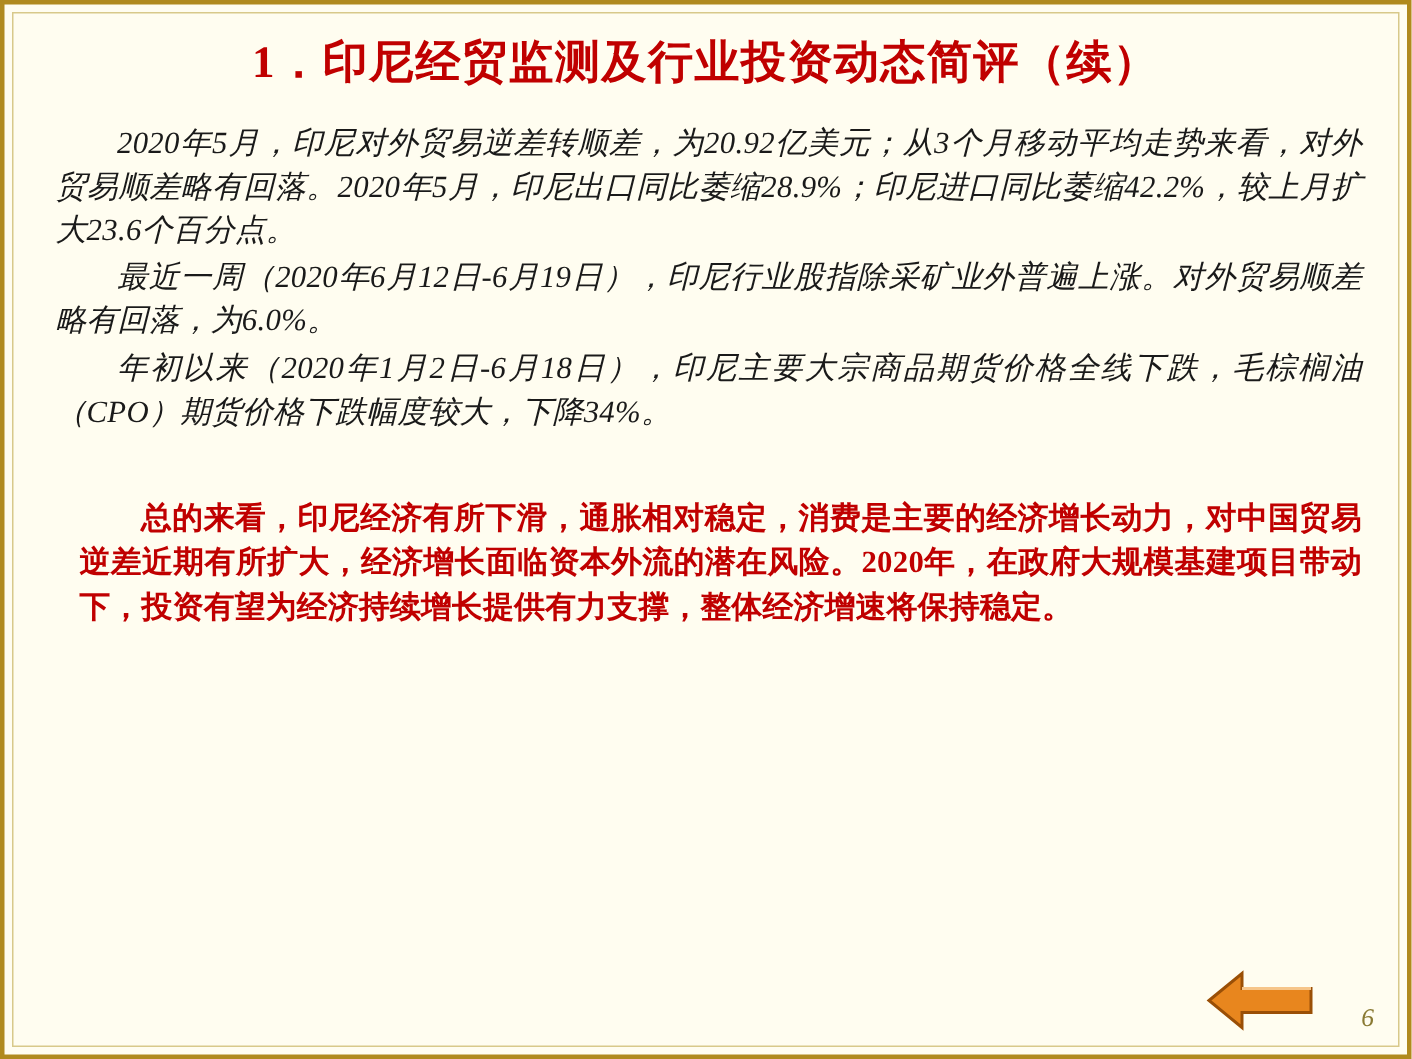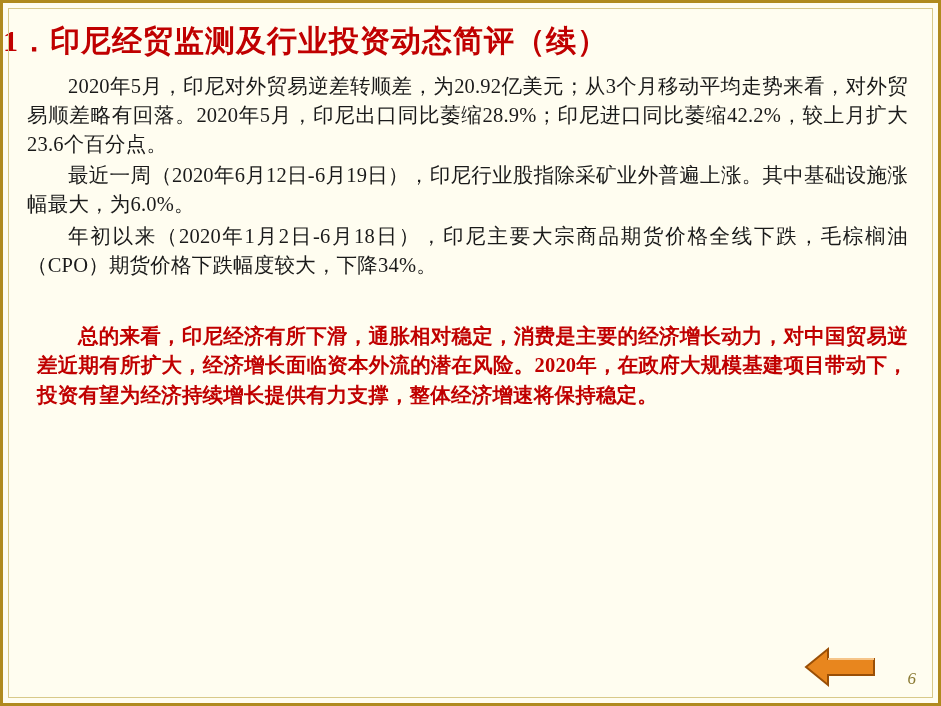--- a/index.html
+++ b/index.html
@@ -25,42 +25,45 @@
   .inner-frame {
     position: absolute;
     left: 5px;
     top: 5px;
     right: 5px;
     bottom: 5px;
     border: 1px solid #d8c98a;
     pointer-events: none;
   }
   .title {
+    text-align: center;
     color: #c00000;
     font-size: 30px;
     font-weight: bold;
     letter-spacing: 1px;
-    margin: 18px 0 10px 0;
+    margin: 18px 0 20px 0;
     font-family: "Liberation Serif", "DejaVu Serif", serif;
   }
   .body-area {
-    padding: 0 30px 0 24px;
+    padding: 0 30px 0 34px;
+    font-style: italic;
   }
   p.para {
     margin: 0 0 2px 0;
     font-size: 20.5px;
     line-height: 1.42;
     color: #1a1a1a;
     text-indent: 2em;
     text-align: justify;
     letter-spacing: 0.2px;
   }
   .summary {
     margin-top: 42px;
     padding: 0 30px 0 34px;
+    margin-left: 16px;
   }
   .summary p {
     margin: 0;
     font-size: 20.5px;
     line-height: 1.45;
     color: #c00000;
     font-weight: bold;
     text-indent: 2em;
     text-align: justify;
     letter-spacing: 0.2px;
@@ -85,21 +88,21 @@
 </head>
 <body>
 
 <div class="slide">
   <div class="inner-frame"></div>
 
   <div class="title">1．印尼经贸监测及行业投资动态简评（续）</div>
 
   <div class="body-area">
     <p class="para">2020年5月，印尼对外贸易逆差转顺差，为20.92亿美元；从3个月移动平均走势来看，对外贸易顺差略有回落。2020年5月，印尼出口同比萎缩28.9%；印尼进口同比萎缩42.2%，较上月扩大23.6个百分点。</p>
-    <p class="para">最近一周（2020年6月12日-6月19日），印尼行业股指除采矿业外普遍上涨。其中基础设施涨幅最大，为6.0%。</p>
+    <p class="para">最近一周（2020年6月12日-6月19日），印尼行业股指除采矿业外普遍上涨。对外贸易顺差略有回落，为6.0%。</p>
     <p class="para">年初以来（2020年1月2日-6月18日），印尼主要大宗商品期货价格全线下跌，毛棕榈油（CPO）期货价格下跌幅度较大，下降34%。</p>
   </div>
 
   <div class="summary">
     <p>总的来看，印尼经济有所下滑，通胀相对稳定，消费是主要的经济增长动力，对中国贸易逆差近期有所扩大，经济增长面临资本外流的潜在风险。2020年，在政府大规模基建项目带动下，投资有望为经济持续增长提供有力支撑，整体经济增速将保持稳定。</p>
   </div>
 
   <div class="back-arrow">
     <svg viewBox="0 0 72 44" width="72" height="44">
       <polygon points="2,22 24,4 24,14 70,14 70,30 24,30 24,40" fill="#e8861e" stroke="#9a4f06" stroke-width="2"></polygon>

